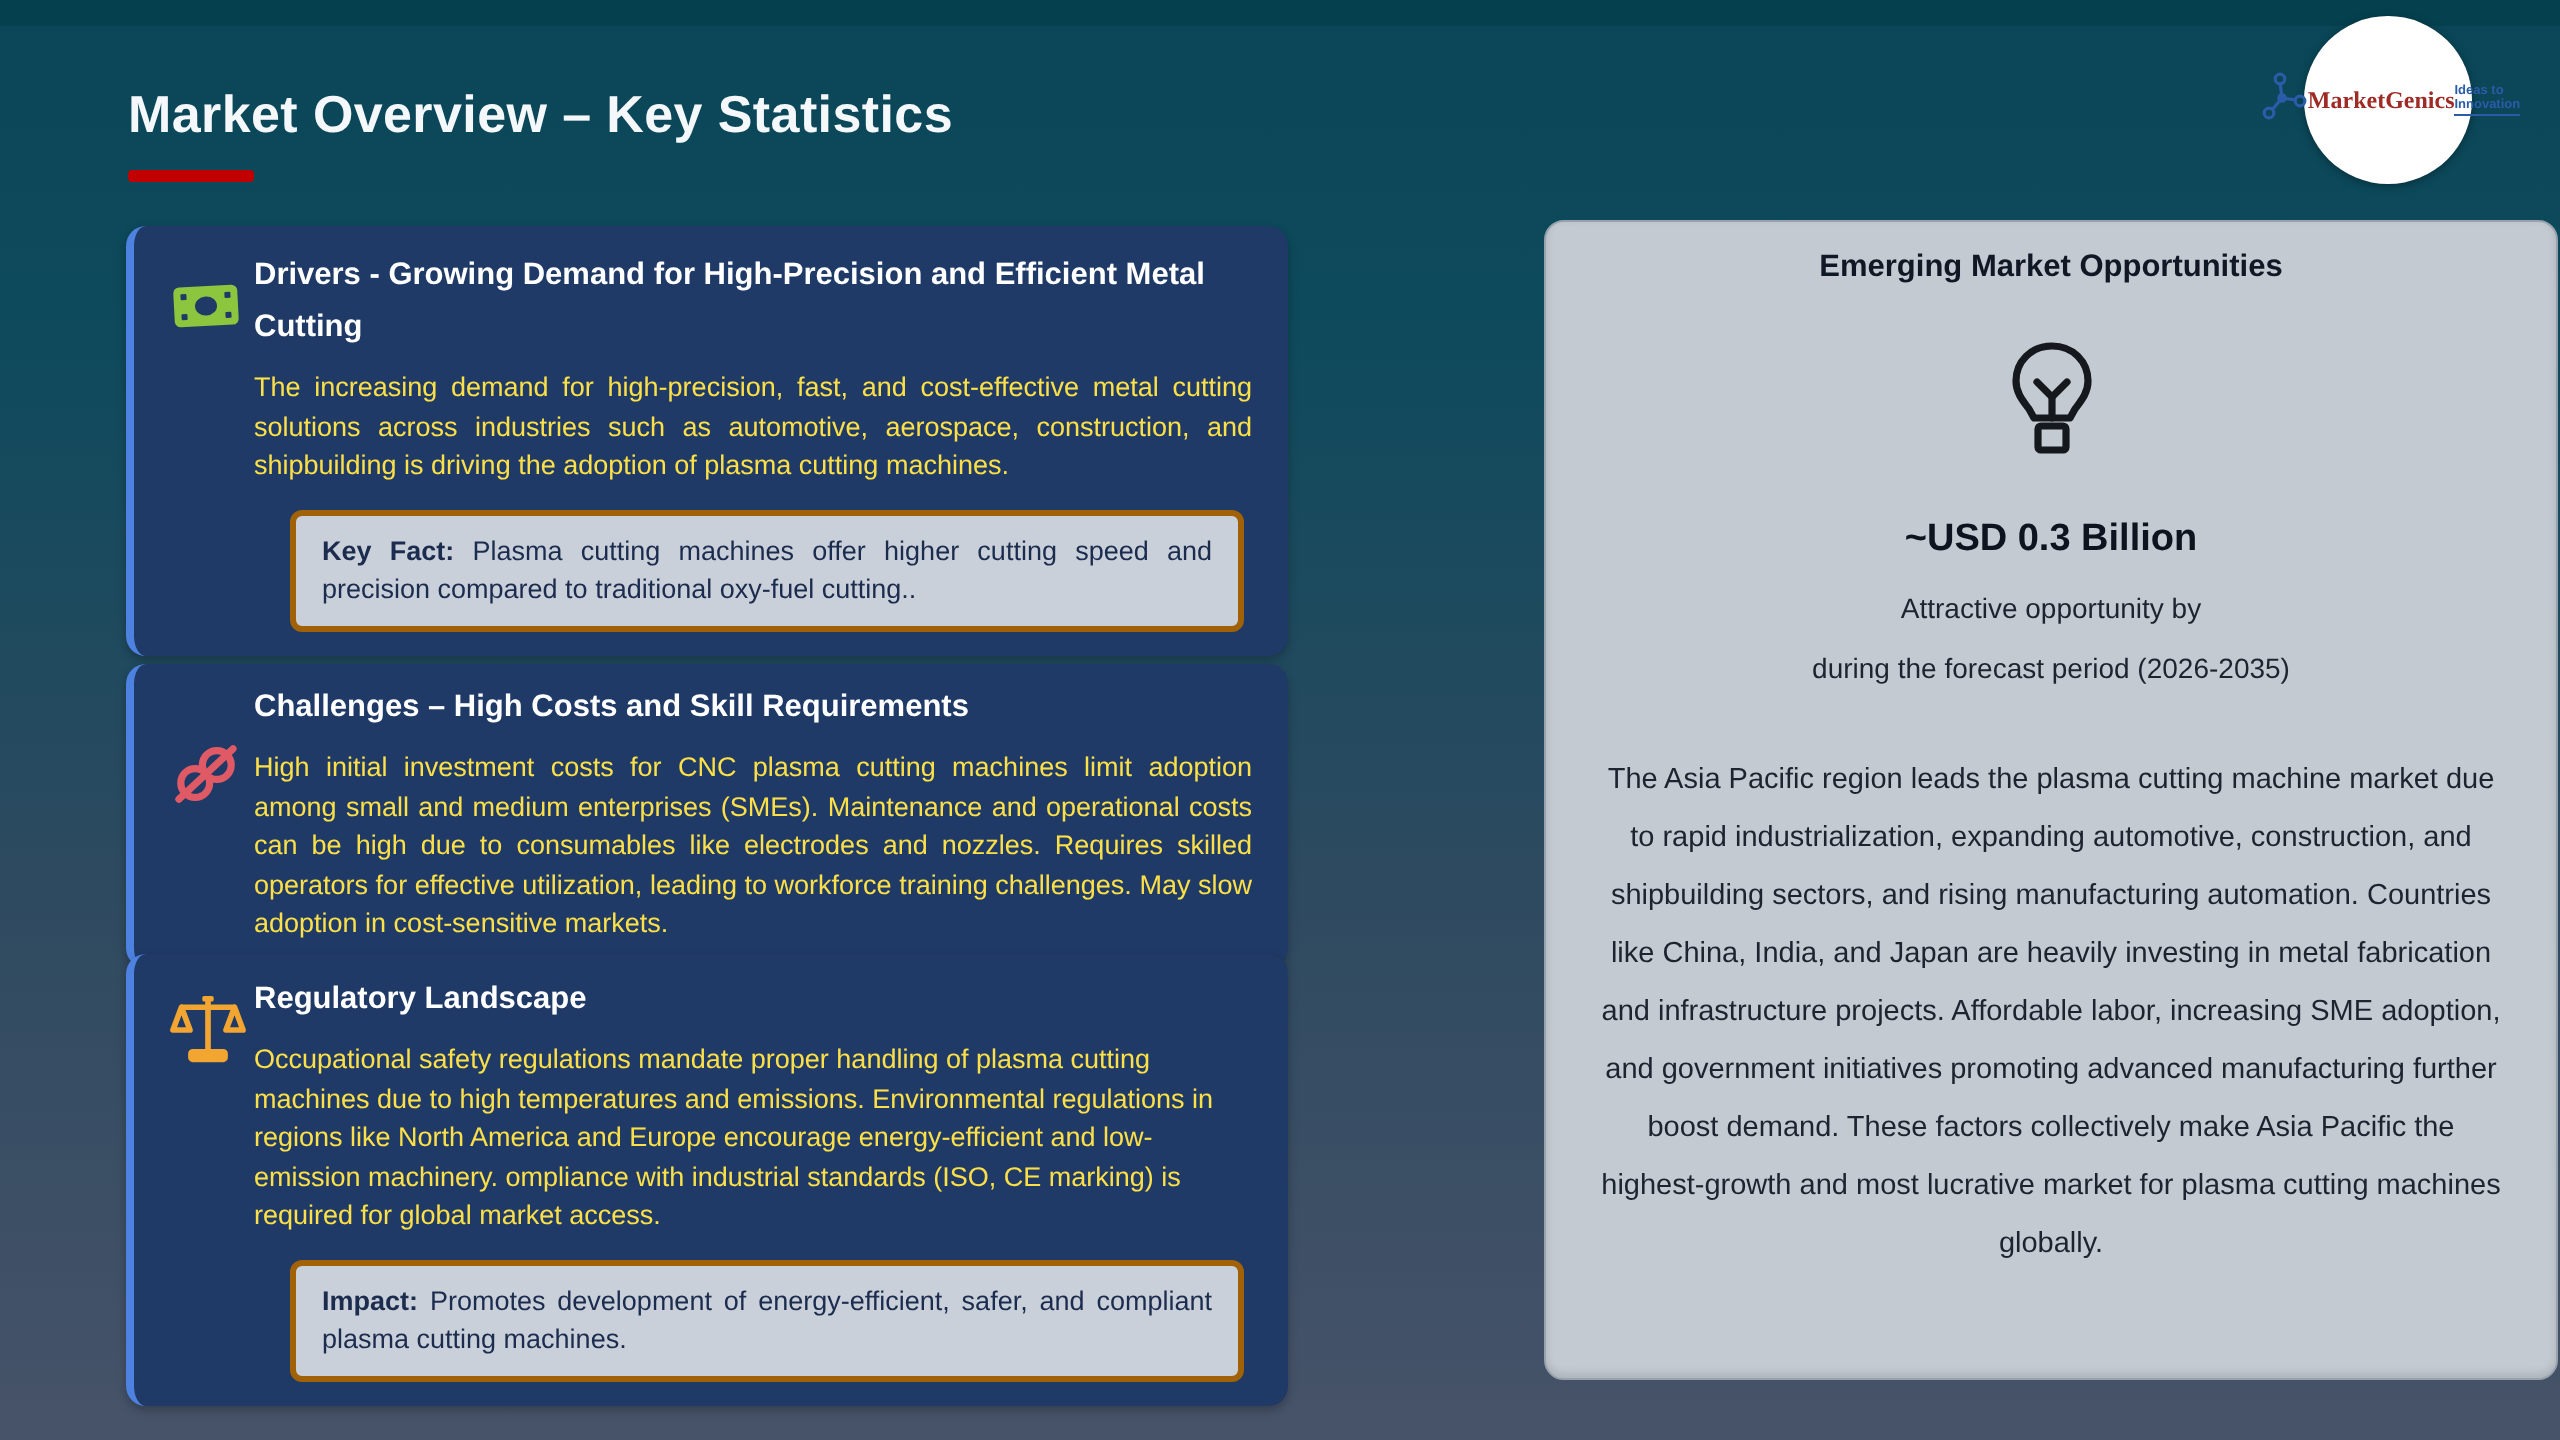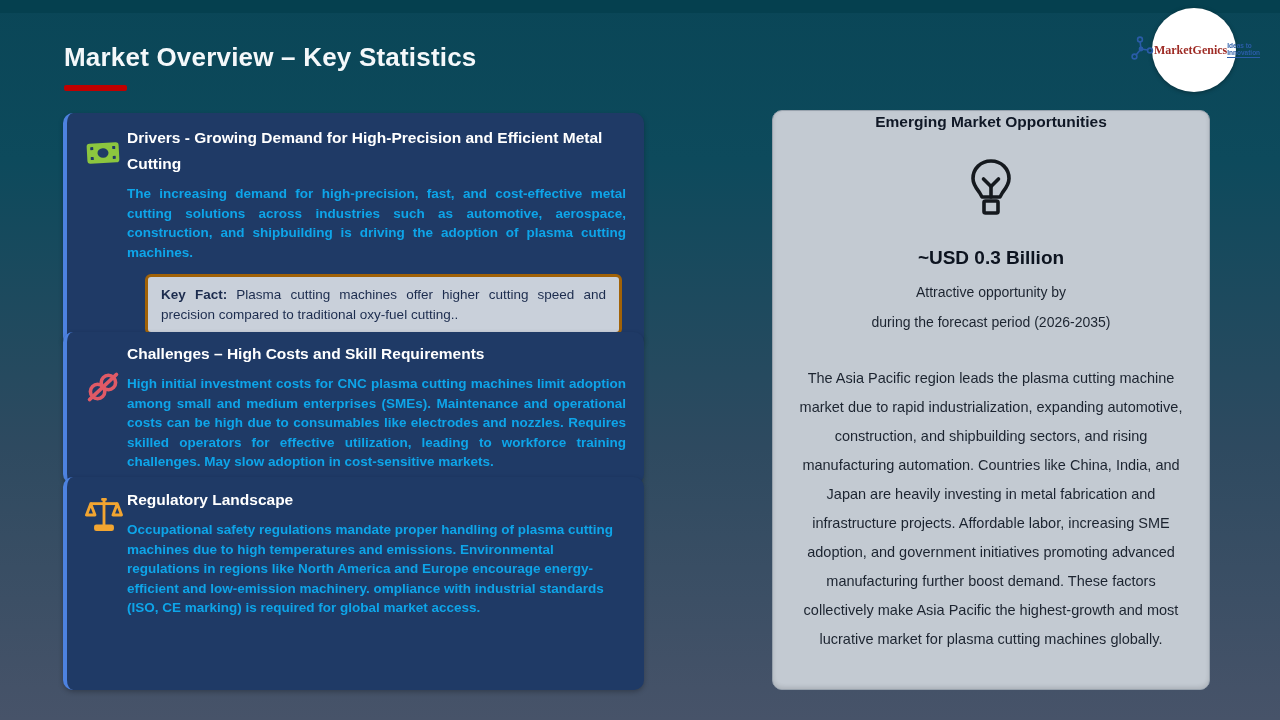--- a/index.html
+++ b/index.html
@@ -41,45 +41,44 @@
     border-left:4px solid var(--card-border);
     border-radius:10px;
     display:flex;
     padding:12px 18px 12px 18px;
     box-shadow:0 2px 5px rgba(0,0,0,0.25);
   }
   .card-icon-col { width:42px; flex:0 0 42px; }
   .card-text-col { flex:1; min-width:0; }
   .card-title { color:#ffffff; font-size:15.5px; font-weight:bold; line-height:26px; }
   .card-body {
-    color:#0ea5e9; font-size:13.5px; line-height:19.5px; margin-top:7px;
+    color:#fde047; font-size:13.5px; line-height:19.5px; margin-top:7px;
     text-align:justify;
-    font-weight:bold;
   }
   .card-body.left-align { text-align:left; }
   .callout {
     margin-top:12px; margin-left:18px; margin-right:4px;
     background:var(--callout-bg); border:3px solid #a16207; border-radius:6px;
     color:var(--callout-text); font-size:13.5px; line-height:19.5px;
     padding:8px 13px; text-align:justify;
   }
   .callout b { font-weight:bold; }
 
   #card-1 { top:113px; min-height:209px; }
   #card-2 { top:332px; min-height:134px; padding-top:9px; }
   #card-3 { top:477px; min-height:213px; padding-top:10px; }
   #card-1 .card-icon-col { padding-top:14px; }
   #card-2 .card-icon-col { padding-top:28px; }
   #card-3 .card-icon-col { padding-top:10px; }
 
   
   .panel {
-    position:absolute; left:772px; top:110px; width:438px; height:580px;
+    position:absolute; left:772px; top:110px; width:507px; height:580px;
     background:var(--panel-bg); border:1px solid #98a2ad; border-radius:10px;
-    padding:2px 26px; text-align:center; color:var(--panel-text);
+    padding:14px 26px; text-align:center; color:var(--panel-text);
     box-shadow:inset 0 -2px 4px rgba(0,0,0,0.12);
   }
   .panel-title { font-size:15.5px; font-weight:bold; color:#101826; }
   .panel-bulb { margin:26px auto 0; width:52px; height:62px; }
   .panel-value { font-size:19px; font-weight:bold; margin-top:28px; color:#0d1420; }
   .panel-subtitle { font-size:14px; margin-top:15px; }
   .panel-region { font-size:18px; font-weight:bold; margin-top:13px; color:#0d1420; }
   .panel-period { font-size:14px; margin-top:14px; }
   .panel-description { font-size:14.5px; line-height:29px; margin-top:34px; }
 </style>
@@ -161,20 +160,21 @@
             <path d="M34 7 L29.5 19 L38.5 19 Z"></path>
             <rect x="11" y="30.5" width="18" height="4" rx="1" style="fill:var(--scales-orange)"></rect>
             <rect x="17" y="1" width="6" height="3" rx="1" style="fill:var(--scales-orange)" stroke="none"></rect>
           </g>
         </svg>
       </span>
     </div>
     <div class="card-text-col">
       <div class="card-title">Regulatory Landscape</div>
       <div class="card-body left-align">Occupational safety regulations mandate proper handling of plasma cutting machines due to high temperatures and emissions. Environmental regulations in regions like North America and Europe encourage energy-efficient and low-emission machinery. ompliance with industrial standards (ISO, CE marking) is required for global market access.</div>
+      <div class="callout"><b>Impact:</b><span> Promotes development of energy-efficient, safer, and compliant plasma cutting machines.</span></div>
     </div>
   </div>
 
   <div class="panel">
     <div class="panel-title">Emerging Market Opportunities</div>
     <div class="panel-bulb">
       <svg width="52" height="62" viewBox="0 0 52 62">
         <g stroke="#15191e" stroke-width="3.6" fill="none" stroke-linecap="round" stroke-linejoin="round">
           <path d="M26 4 C36.5 4 44 11.8 44 21.5 C44 27.5 40.5 31.5 37.5 35.5 L35 40 L17 40 L14.5 35.5 C11.5 31.5 8 27.5 8 21.5 C8 11.8 15.5 4 26 4 Z"></path>
           <path d="M18.5 22 L26 29.5 L33.5 22"></path>

